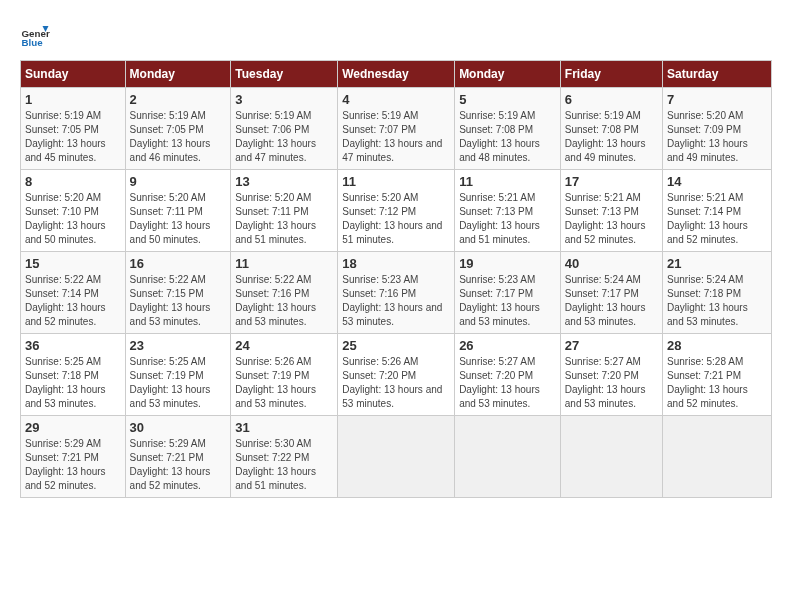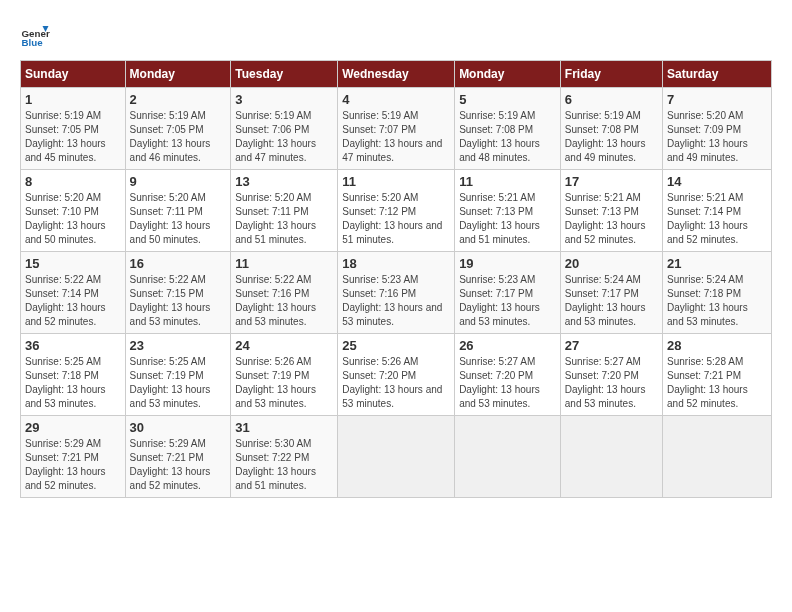--- a/index.html
+++ b/index.html
@@ -259,21 +259,21 @@
       </td>
         <td>
         <span class="day-num">19</span>
         <div class="day-info">
           Sunrise: 5:23 AM<br>
           Sunset: 7:17 PM<br>
           Daylight: 13 hours and 53 minutes.
         </div>
       </td>
         <td>
-        <span class="day-num">20</span>
+        <span class="day-num">40</span>
         <div class="day-info">
           Sunrise: 5:24 AM<br>
           Sunset: 7:17 PM<br>
           Daylight: 13 hours and 53 minutes.
         </div>
       </td>
         <td>
         <span class="day-num">21</span>
         <div class="day-info">
           Sunrise: 5:24 AM<br>

